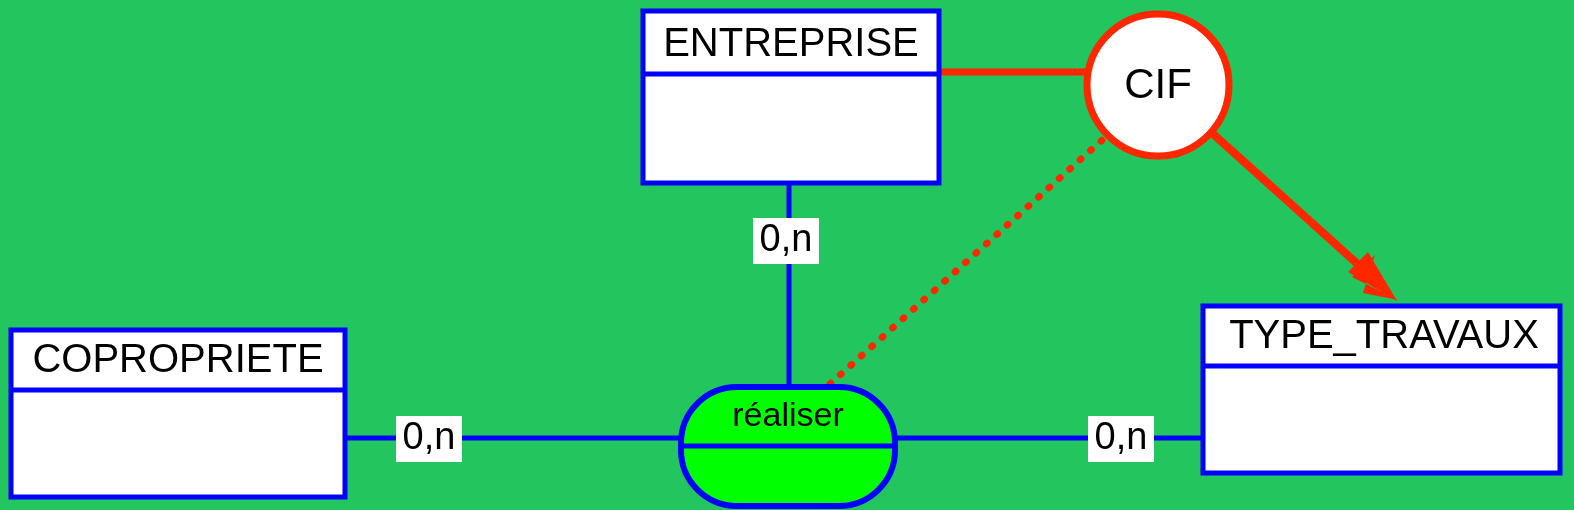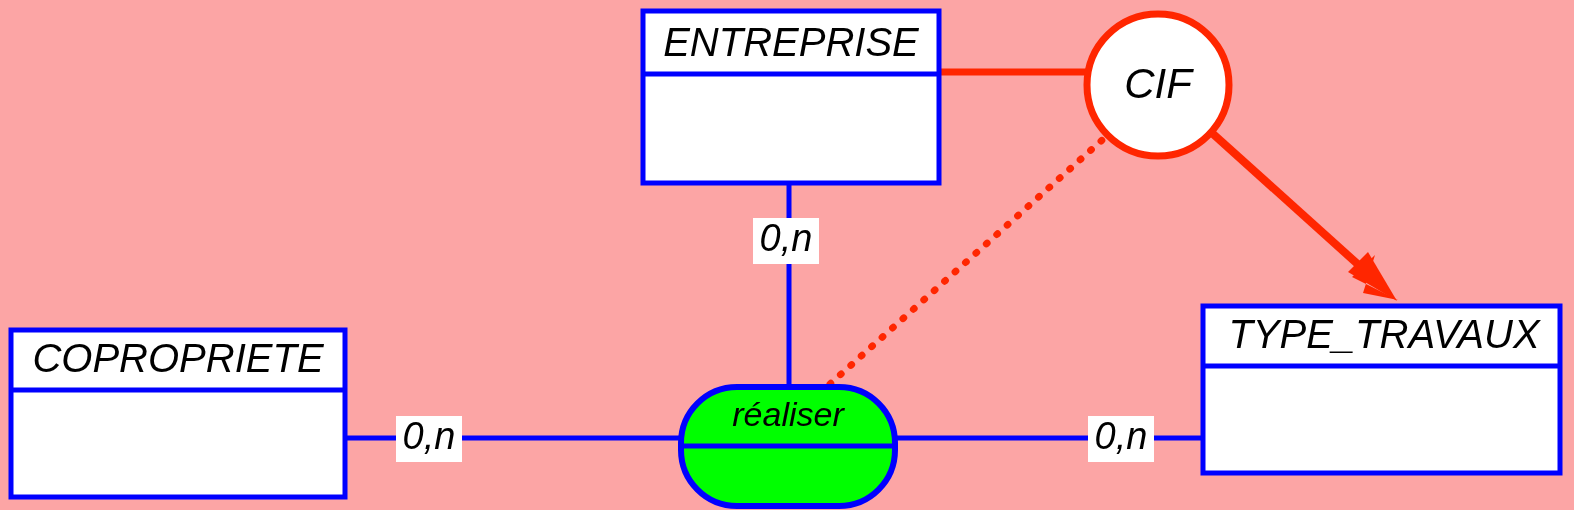--- a/index.html
+++ b/index.html
@@ -8,23 +8,22 @@
     padding: 0;
     background: #ffffff;
   }
   body {
     font-family: "Liberation Sans", sans-serif;
   }
   #canvas {
     position: relative;
     width: 1574px;
     height: 510px;
-    background: #fca5a5;
+    background: #22c55e;
     overflow: hidden;
-    font-style: italic;
   }
   #diagram-svg {
     position: absolute;
     left: 0;
     top: 0;
     width: 1574px;
     height: 510px;
   }
   .entity-title {
     font-family: "Liberation Sans", sans-serif;

